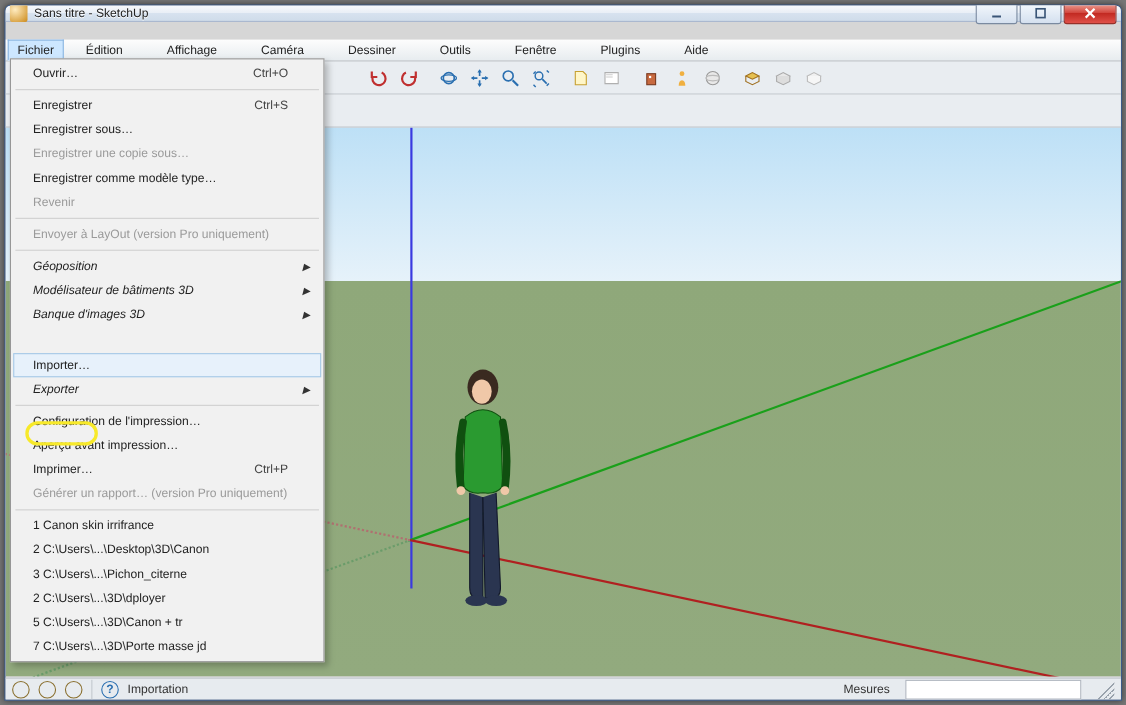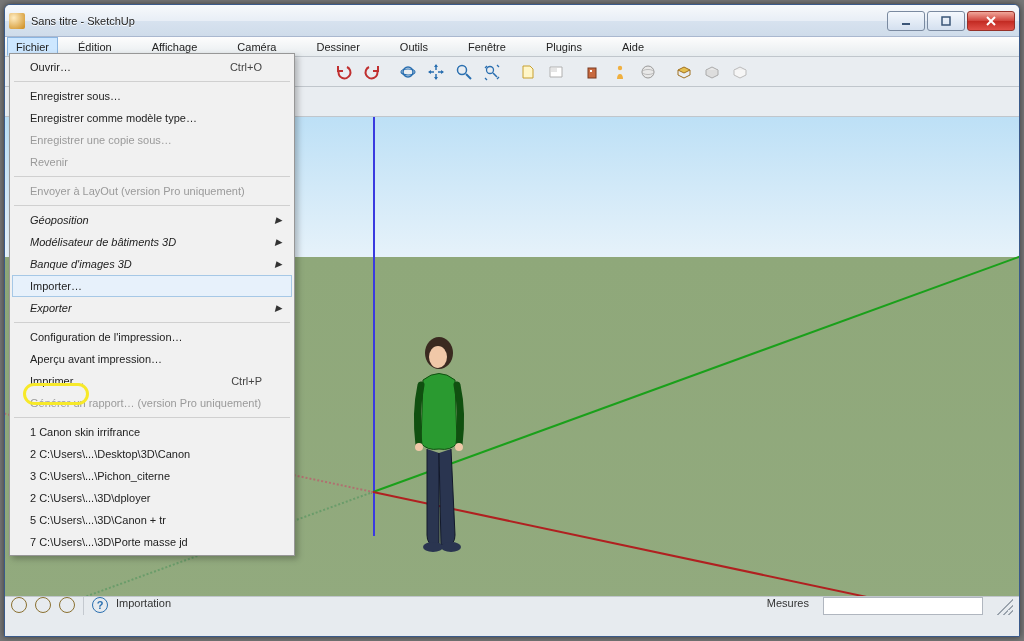--- a/index.html
+++ b/index.html
@@ -6,21 +6,21 @@
   html, body { width: 1024px; height: 641px; overflow: hidden; background: #777; }
 
   
   .window {
     position: absolute; inset: 4px; border: 1px solid #3a5a8a;
     border-radius: 6px 6px 0 0; overflow: hidden;
     background: #d6d6d6;
     box-shadow: 0 0 6px rgba(0,0,0,0.5);
   }
   .titlebar {
-    height: 32px; display: flex; align-items: center; padding: 0 4px;
+    height: 15px; display: flex; align-items: center; padding: 0 4px;
     background: linear-gradient(to bottom,#f7f9fb 0%,#e8eef6 50%,#d7e2ef 51%,#cfdcea 100%);
     border-bottom: 1px solid #aab8cf;
   }
   .titlebar .app-icon {
     width: 16px; height: 16px; margin-right: 6px;
     background: radial-gradient(circle at 30% 30%, #ffecc0, #cc8a1a);
     border-radius: 2px;
   }
   .titlebar .title { color: #222; text-shadow: 0 1px 0 #fff; flex: 0 0 auto; }
   .titlebar .spacer { flex: 1; }
@@ -32,21 +32,21 @@
     color: #3a5577; font-weight: bold;
   }
   .win-btn.close {
     background: linear-gradient(to bottom,#f0a79a,#d1423a 50%,#c22a22 51%,#e05048);
     border-color: #963028; color: #fff; width: 48px;
   }
 
   .menubar {
     height: 20px; display: flex; align-items: stretch;
     background: linear-gradient(to bottom,#fdfdfd,#e7ecef);
-    border-bottom: 1px solid #c0c6cc; padding-left: 2px;
+    border-bottom: 1px solid #c0c6cc; padding-left: 2px; margin-top: 16px;
   }
   .menubar .menu-item {
     padding: 2px 20px; display: flex; align-items: center; color: #222;
     cursor: default;
   }
   .menubar .menu-item.active {
     background: #cde7ff; border: 1px solid #8bb5e0; padding: 1px 8px;
     border-bottom: 1px solid #cde7ff;
   }
 
@@ -91,34 +91,35 @@
   }
   .dropdown .dm-item.disabled { color: #9a9a9a; }
   .dropdown .dm-item .kbd { margin-left: auto; color: #444; }
   .dropdown .dm-item.submenu::after {
     content: "▶"; position: absolute; right: 10px; font-size: 9px; color: #333;
   }
   .dropdown .dm-item.submenu { position: relative; font-style: italic; }
   .dropdown .dm-item.highlight {
     background: #e7f1fb; border: 1px solid #a6c8e6; padding: 0 29px 0 17px;
     position: relative;
+    margin-top: 24px;
   }
   .dropdown .dm-sep {
     height: 1px; background: #d0d0d0; margin: 3px 2px;
   }
   .highlight-ring {
     position: absolute; border: 3px solid #f7e92a; border-radius: 14px;
     left: 18px; width: 66px; height: 22px; top: 258px; z-index: 12;
     pointer-events: none;
   }
 
   .statusbar {
     position: absolute; left: 0; right: 0; bottom: 0;
-    height: 40px; background: #e7ebef; border-top: 1px solid #c0c6cc;
-    display: flex; padding: 0 6px; gap: 8px;
+    height: 20px; background: #e7ebef; border-top: 1px solid #c0c6cc;
+    display: flex; align-items: center; padding: 0 6px; gap: 8px;
     font-size: 12px; color: #333;
   }
   .statusbar .sicon {
     width: 16px; height: 16px; border-radius: 50%; border: 1.5px solid #8a7030;
     display:inline-block;
   }
   .statusbar .measure-box {
     width: 160px; height: 18px; background: #fff; border: 1px solid #b0b6bf;
     margin-left: 6px;
   }
@@ -299,28 +300,32 @@
     <div class="resize-grip"></div>
   </div>
 
   <div class="dropdown">
     <div class="dm-item">
         <span>Ouvrir…</span>
         <span class="kbd">Ctrl+O</span>
       </div>
     <div class="dm-sep"></div>
     <div class="dm-item">
+        <span>Enregistrer</span>
+        <span class="kbd">Ctrl+S</span>
+      </div>
+    <div class="dm-item">
         <span>Enregistrer sous…</span>
-      </div>
-    <div class="dm-item">
-        <span>Enregistrer comme modèle type…</span>
       </div>
     <div class="dm-item disabled">
         <span>Enregistrer une copie sous…</span>
       </div>
+    <div class="dm-item">
+        <span>Enregistrer comme modèle type…</span>
+      </div>
     <div class="dm-item disabled">
         <span>Revenir</span>
       </div>
     <div class="dm-sep"></div>
     <div class="dm-item disabled">
         <span>Envoyer à LayOut (version Pro uniquement)</span>
       </div>
     <div class="dm-sep"></div>
     <div class="dm-item submenu">
         <span>Géoposition</span>

